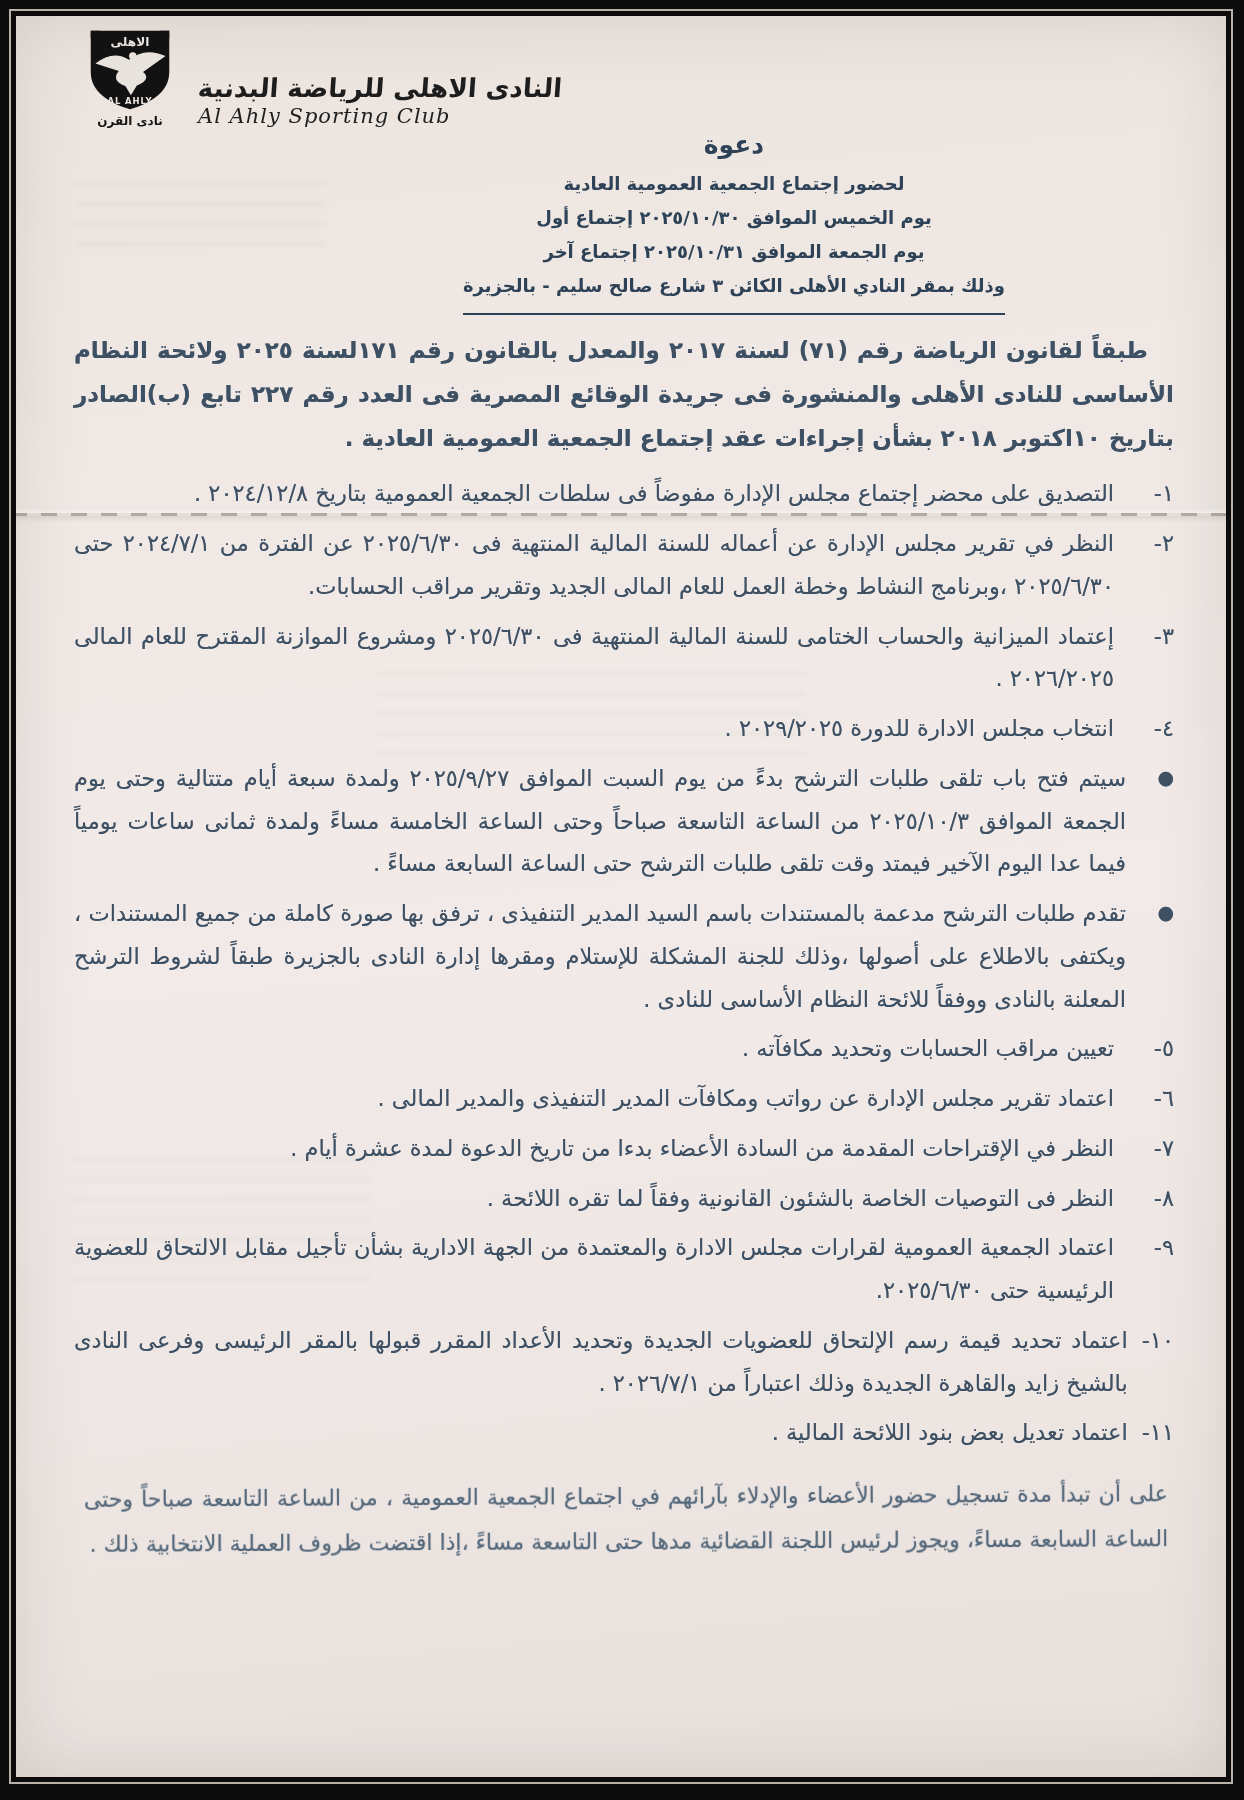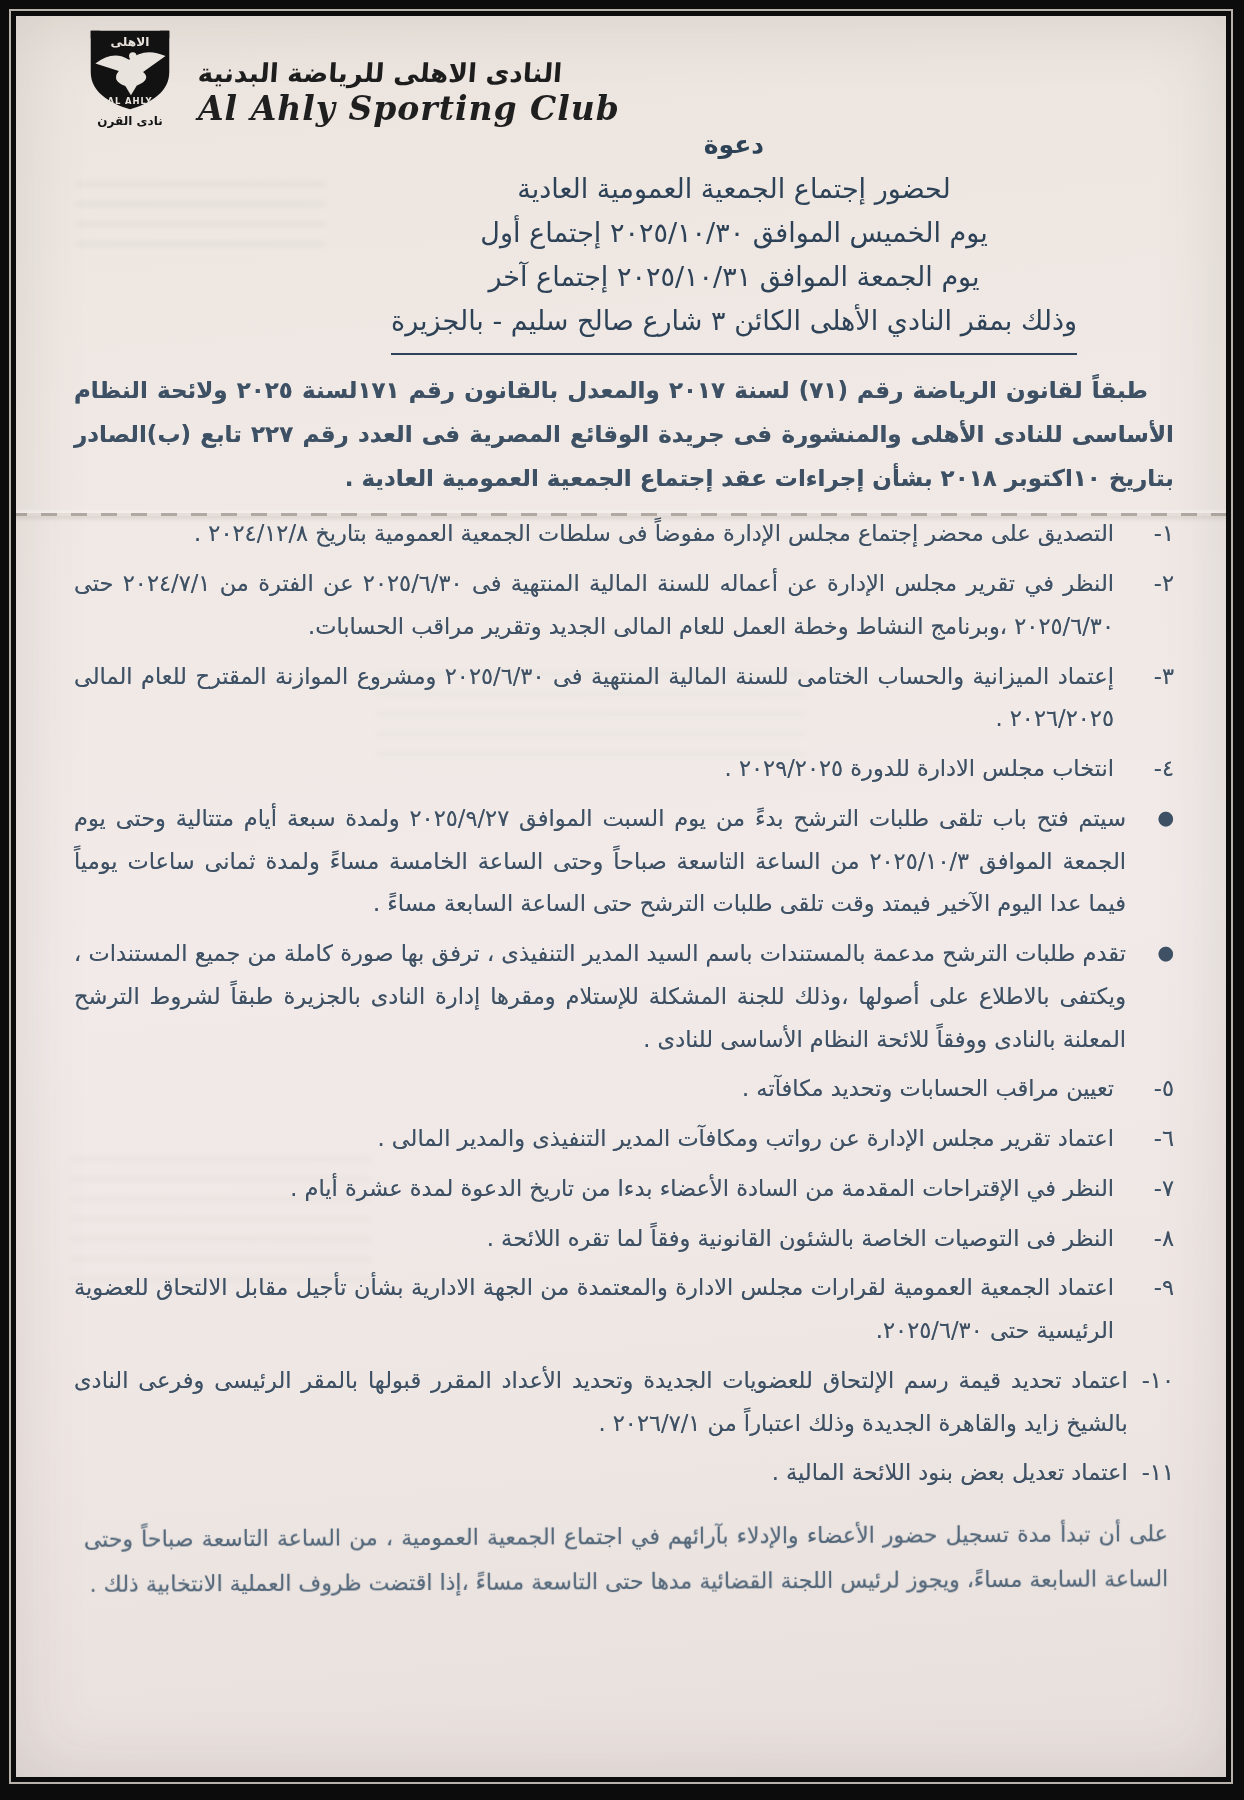--- a/index.html
+++ b/index.html
@@ -27,25 +27,25 @@
     padding:16px 52px 0 58px;
     overflow:hidden;
     direction:rtl;
   }
   
   .letterhead{direction:ltr;display:flex;gap:12px;align-items:flex-end;height:96px;margin-bottom:2px;}
   .logo-wrap{width:112px;text-align:center;flex:0 0 auto;}
   .logo-caption{font-size:12px;font-weight:bold;color:#151515;margin-top:-4px;letter-spacing:1px;}
   .names{padding-top:8px;}
   .ar-name{font-size:26px;font-weight:bold;color:#1d1d1d;letter-spacing:1px;transform:skewX(-4deg);}
-  .en-name{font-family:"DejaVu Serif", serif;font-style:italic;font-weight:bold;font-size:33px;color:#1f1f1f;letter-spacing:1px;margin-top:1px;}
+  .en-name{font-family:"DejaVu Serif", serif;font-style:italic;font-weight:normal;font-size:21px;color:#1f1f1f;letter-spacing:1px;margin-top:1px;}
   
   .center-block{width:880px;text-align:center;margin-top:2px;}
   .doc-title{font-size:25px;font-weight:bold;color:#2e4257;margin-bottom:14px;}
-  .c-line{font-size:27px;font-weight:normal;color:#2e4257;margin-bottom:13px;}
+  .c-line{font-size:18px;font-weight:bold;color:#2e4257;margin-bottom:13px;}
   .venue span{display:inline-block;border-bottom:2px solid #2e4257;padding-bottom:17px;}
   
   .para{
     font-size:23px;line-height:1.92;color:#3d5064;
     text-align:justify;margin:8px 0 12px;text-indent:26px;
     text-shadow:0 0 .5px rgba(61,80,100,.55);
     font-weight:bold;
   }
   .item{
     display:flex;gap:14px;font-size:22.5px;line-height:1.9;color:#3d5064;

